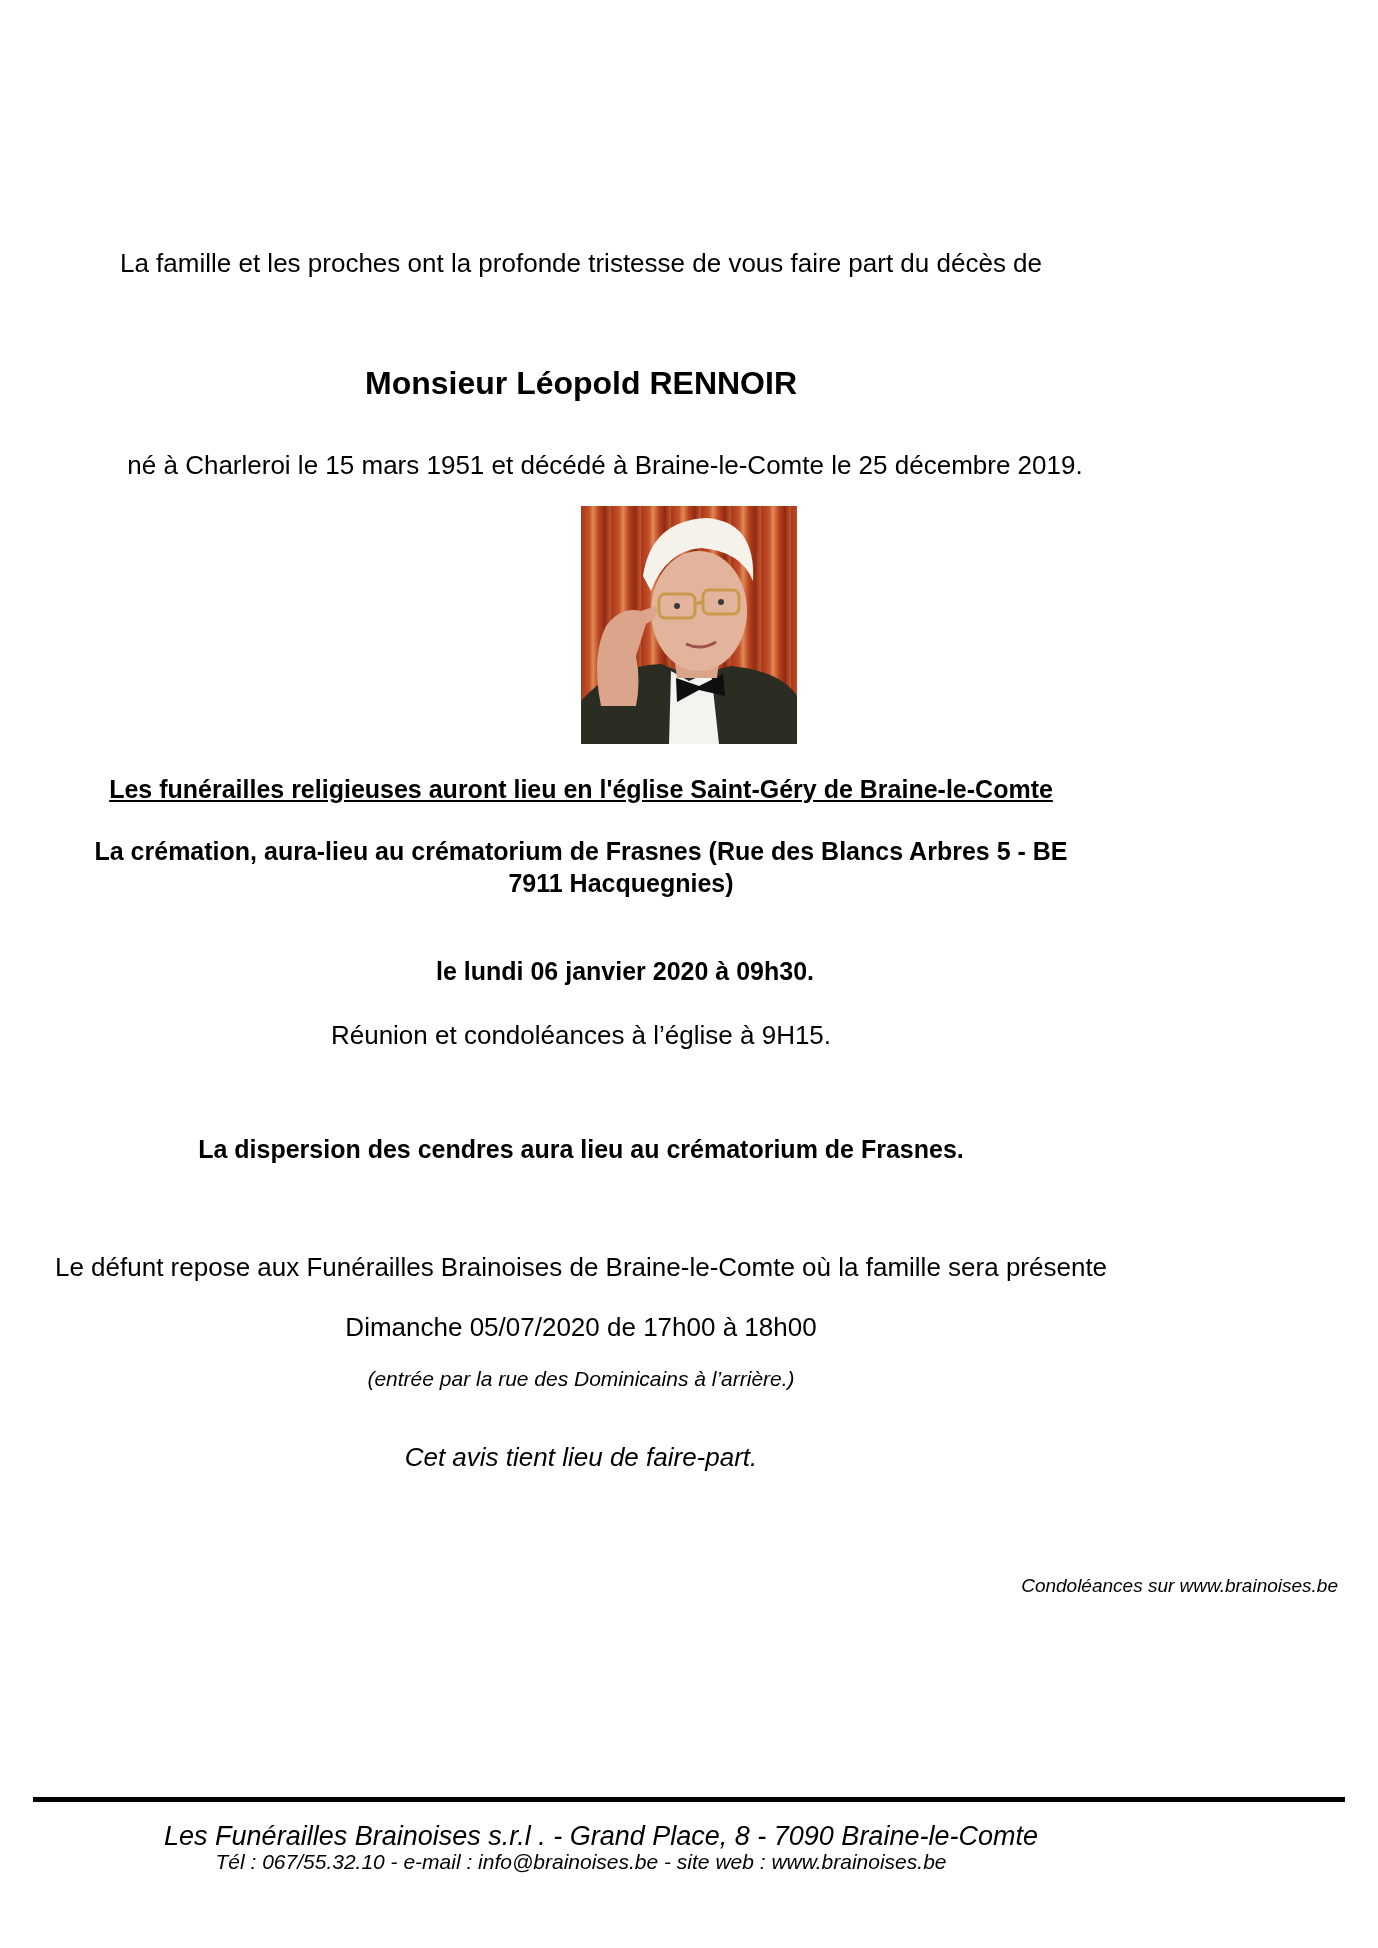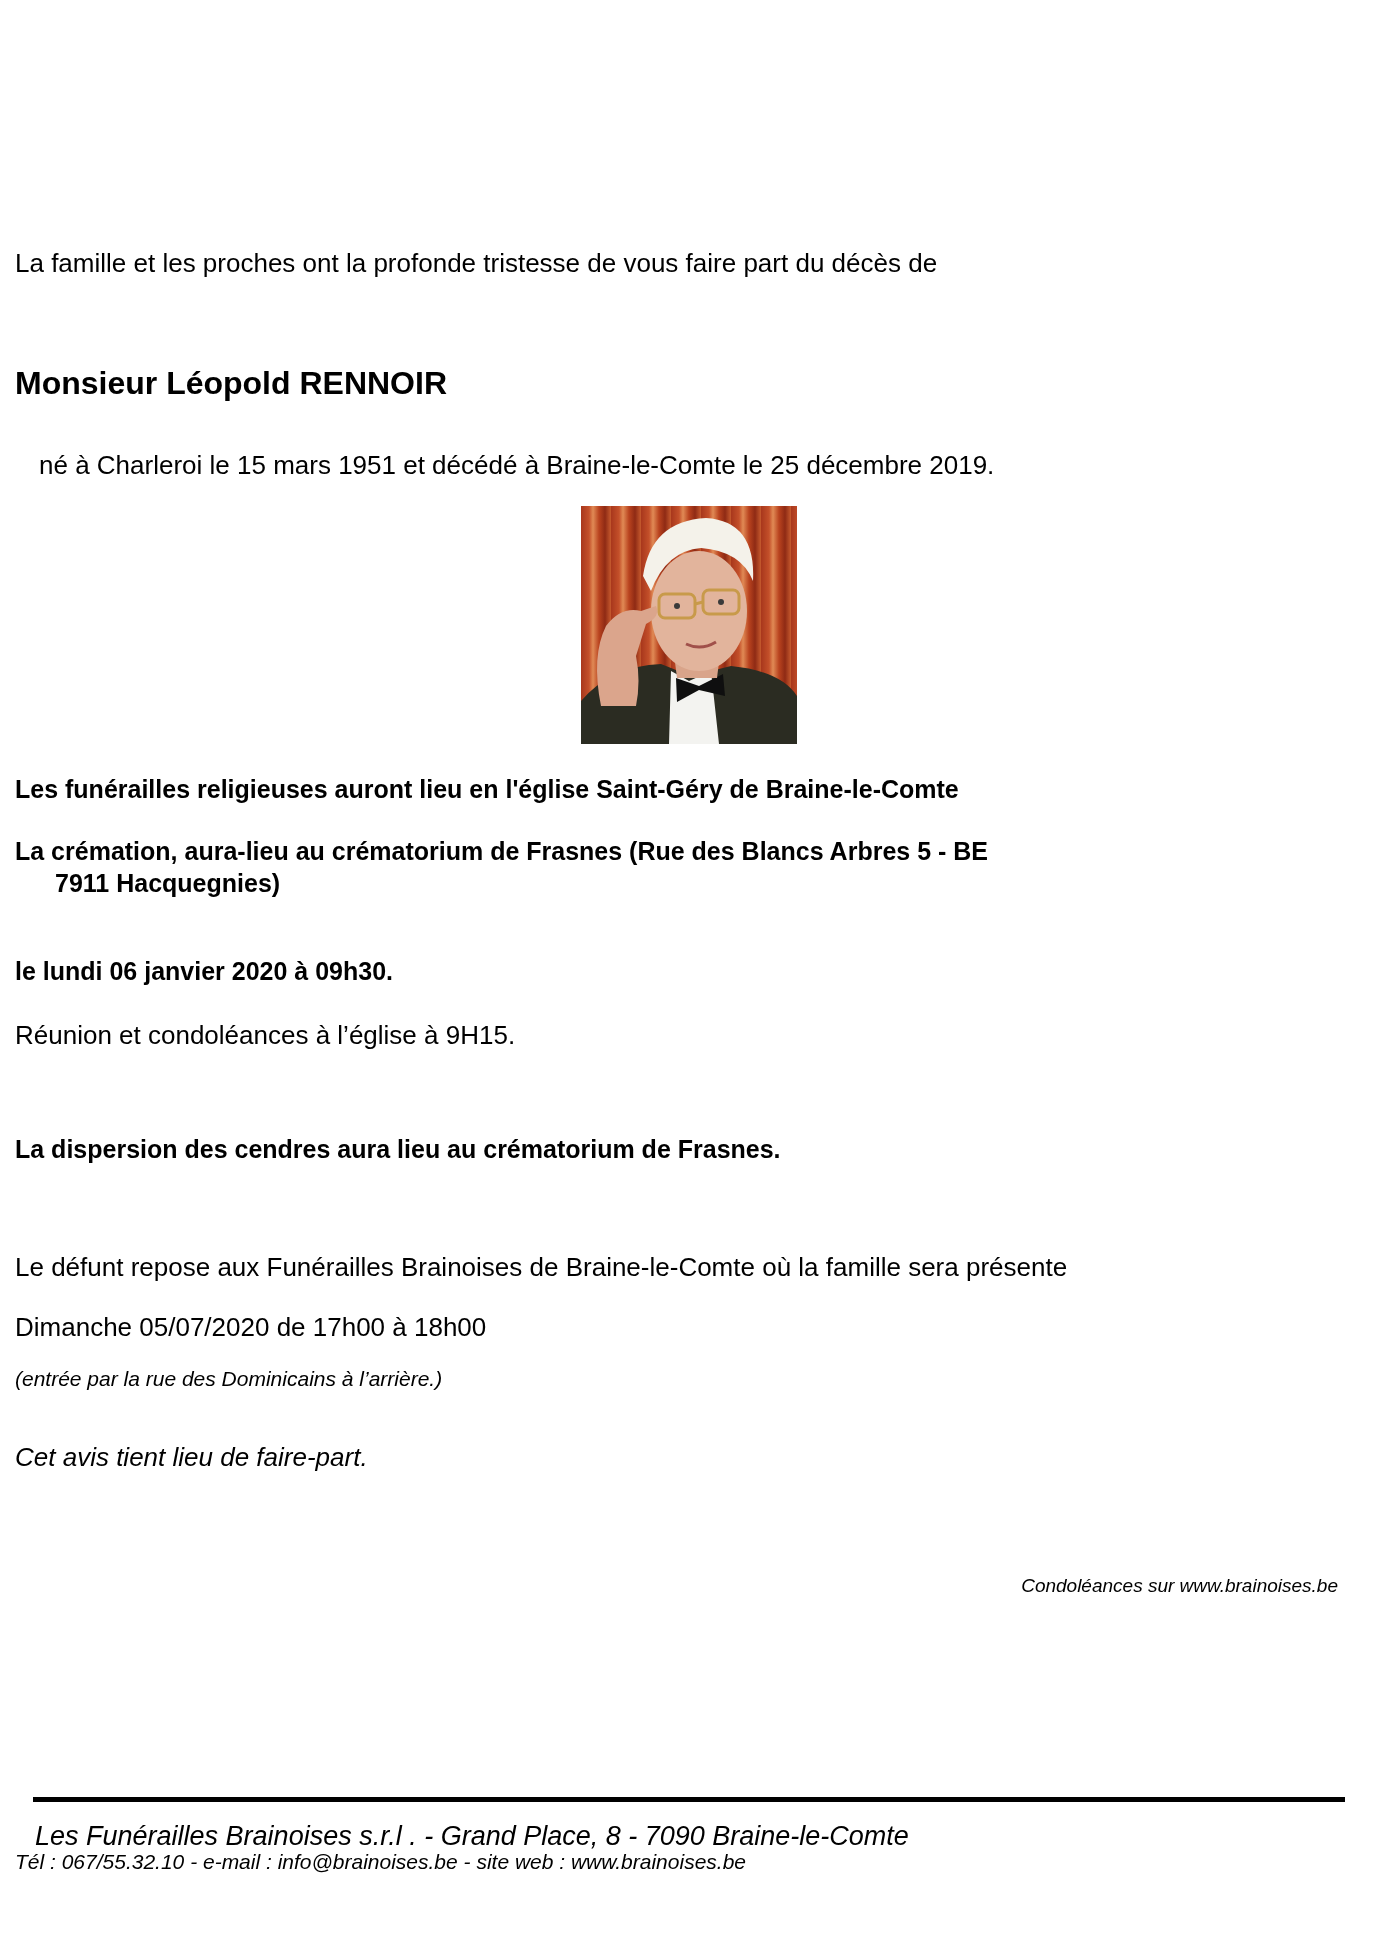--- a/index.html
+++ b/index.html
@@ -10,22 +10,23 @@
   body {
     width: 1378px;
     height: 1948px;
     position: relative;
     overflow: hidden;
     font-family: "Liberation Sans", sans-serif;
     color: #000000;
   }
   .line {
     position: absolute;
-    left: 15px;
+    left: 0;
     width: 1162px;
+    text-align: center;
     white-space: nowrap;
   }
   .reg { font-size: 26px; }
   .name { font-size: 32px; font-weight: bold; }
   .b24 { font-size: 25px; font-weight: bold; }
 
   #intro { top: 248px; }
   #name { top: 325px; margin-top: 40px; }
   #birth-death { top: 450px; padding-left: 24px; }
 
@@ -35,24 +36,24 @@
     top: 506px;
     width: 216px;
     height: 238px;
     overflow: hidden;
     background:
       repeating-linear-gradient(90deg,
         #a8371c 0px, #c4502a 8px, #e08a55 12px, #b9431f 18px, #8f2a14 24px, #c65a2e 30px);
   }
   #photo svg { display: block; }
 
-  #funeral-church { top: 775px; }
+  #funeral-church { top: 775px; text-decoration: underline; }
   #cremation-l1 { top: 837px; }
   #cremation-l2 { top: 869px; padding-left: 40px; }
-  #ceremony-date { top: 957px; }
+  #ceremony-date { top: 957px; padding-left: 44px; }
   #gathering { top: 1020px; }
   #ashes { top: 1135px; }
   #viewing-intro { top: 1252px; }
   #viewing-date { top: 1312px; }
   #viewing-entrance { top: 1367px; font-size: 21px; font-style: italic; }
   #notice { top: 1442px; font-size: 26px; font-style: italic; }
 
   #condolences {
     position: absolute;
     right: 40px;

